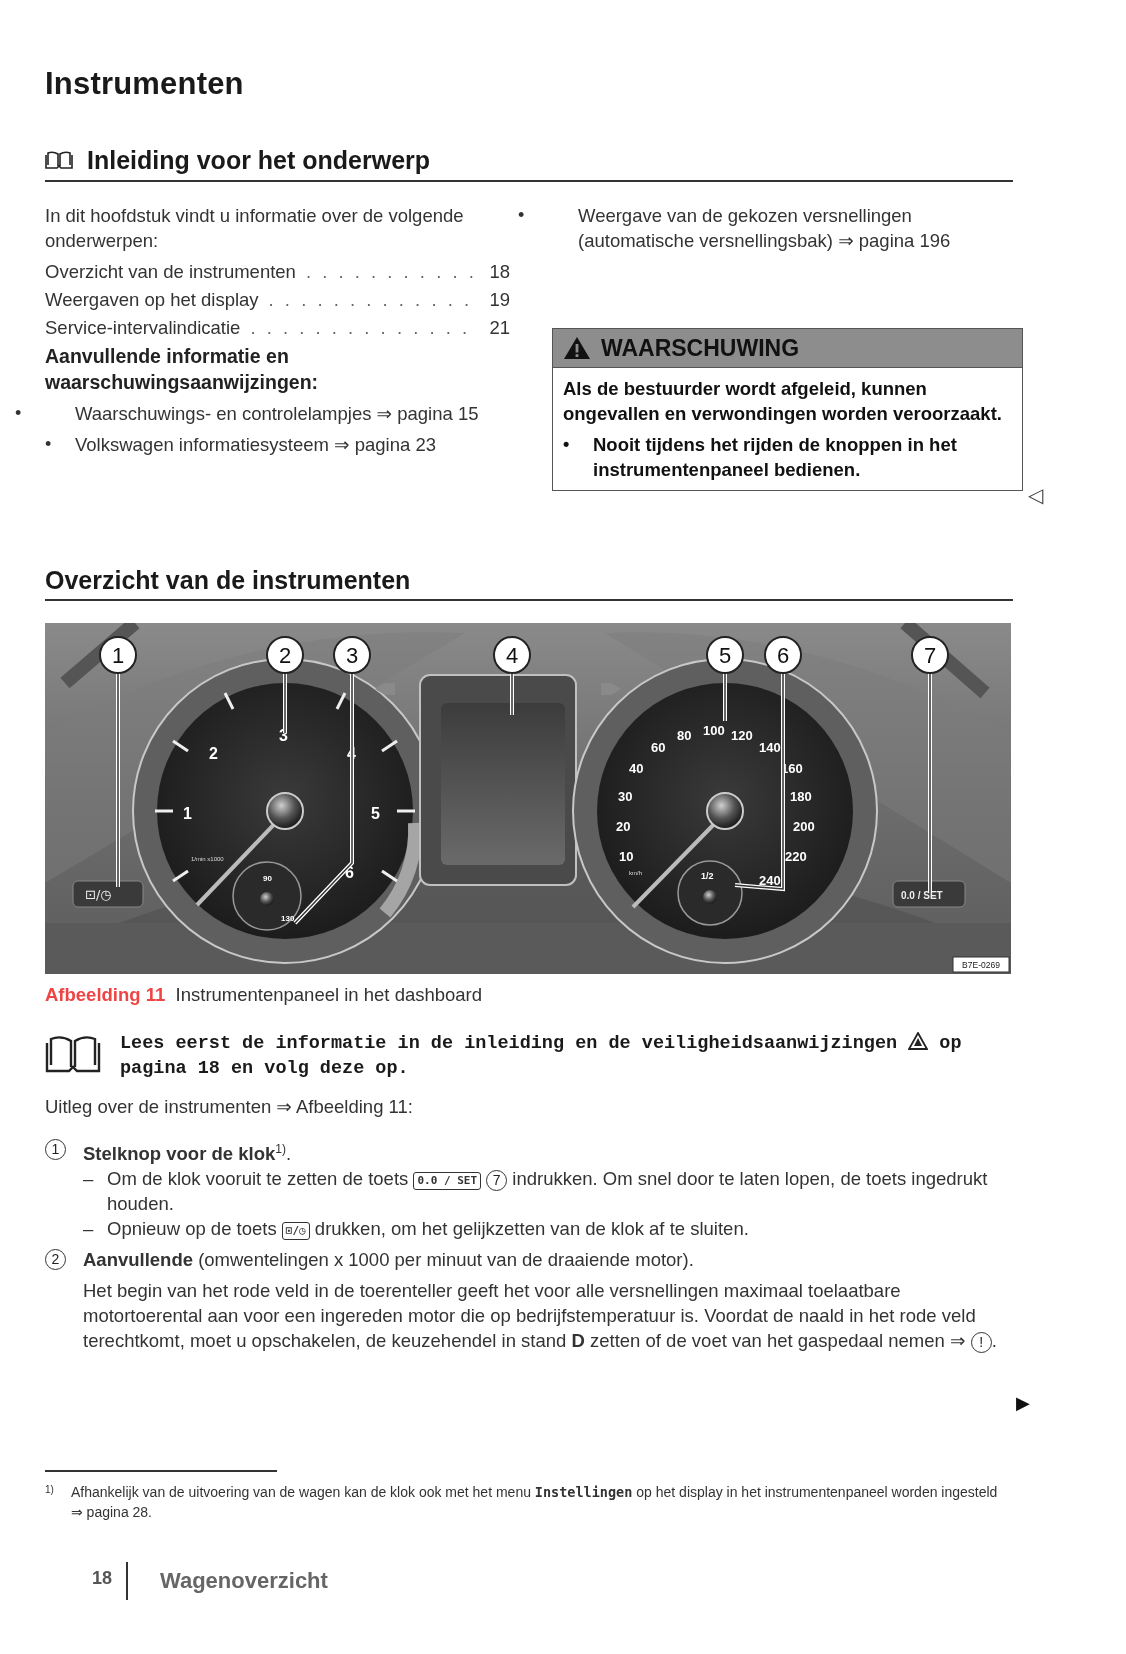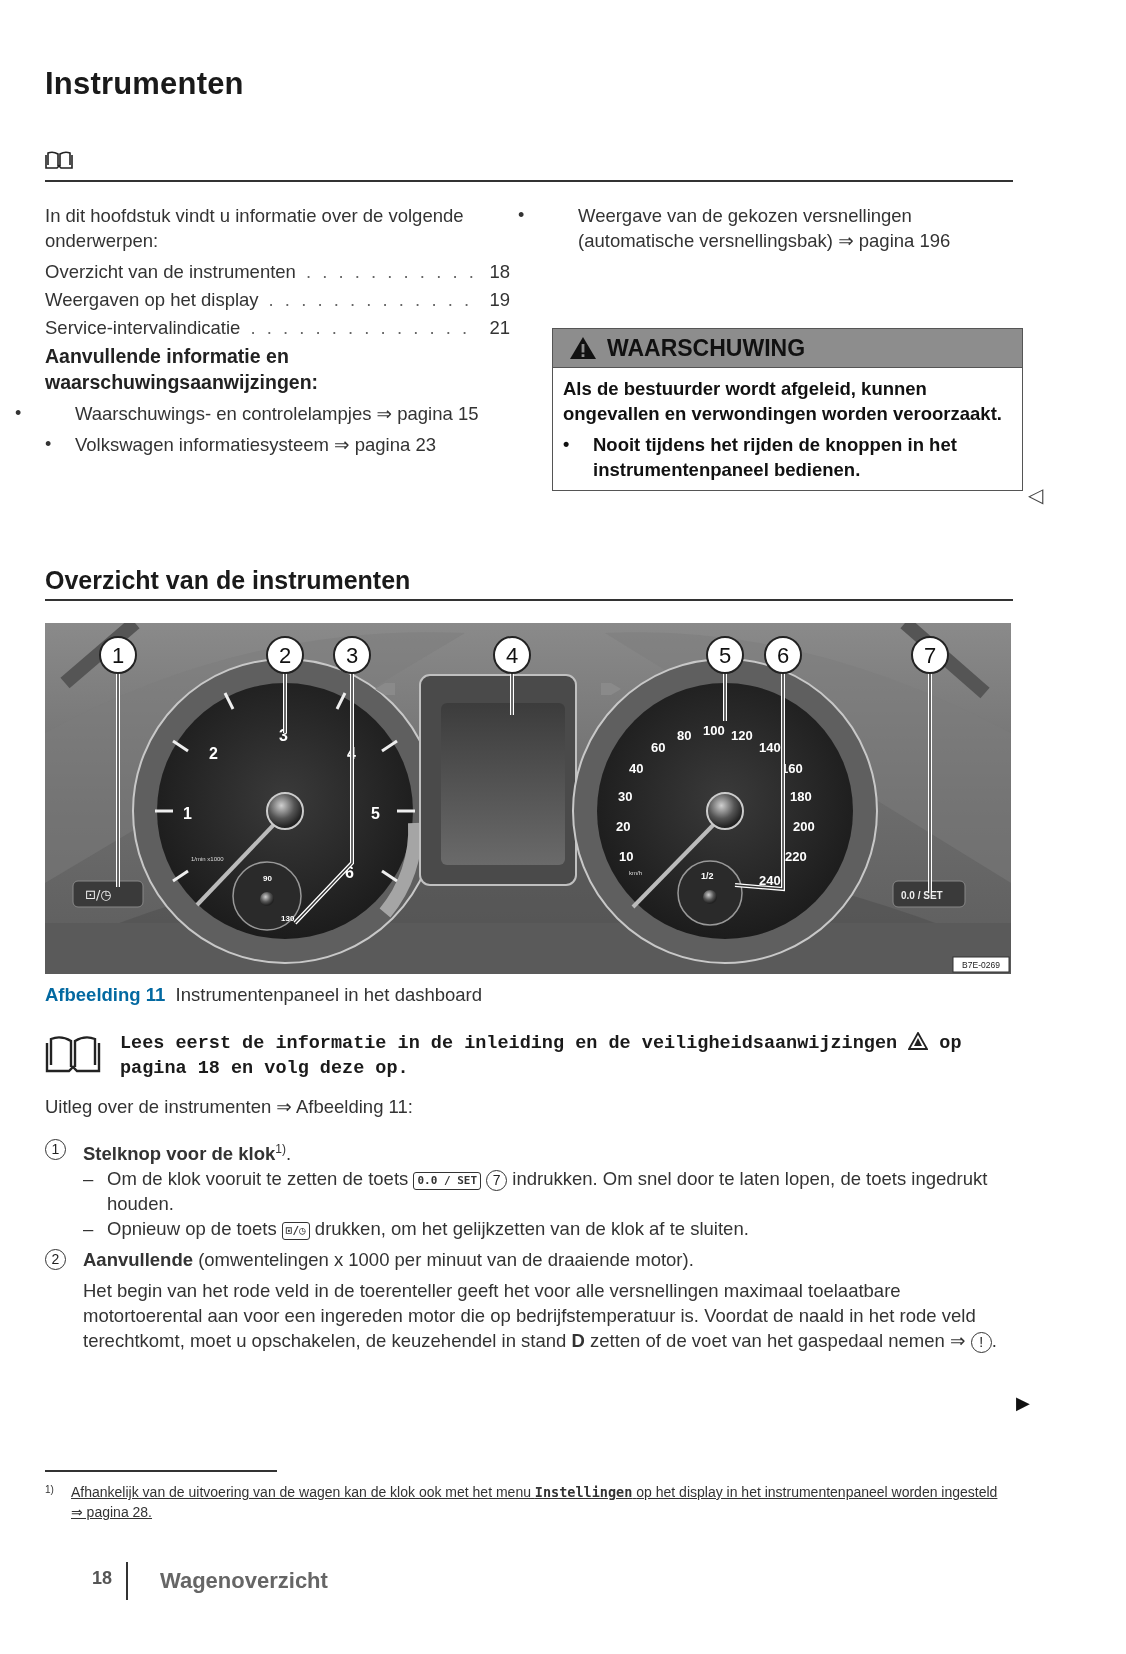--- a/index.html
+++ b/index.html
@@ -13,31 +13,31 @@
   .body { font-size:18.5px; line-height:25px; color:#333; }
   .toc-row { display:flex; align-items:baseline; width:465px; height:28px; }
   .toc-row .t { white-space:nowrap; }
   .toc-row .dots { flex:1; overflow:hidden; white-space:nowrap; color:#666; margin:0 10px; letter-spacing:3px; }
   .toc-row .p { width:22px; text-align:right; }
   .sub { font-weight:bold; font-size:19.5px; line-height:26px; color:#222; }
   .bul { position:relative; padding-left:30px; }
   .bul:before { content:"•"; position:absolute; left:0; top:0; font-size:18px; }
   .bul.nowrap-indent { text-indent:-30px; padding-left:30px; }
   .warn { left:552px; top:328px; width:469px; border:1.5px solid #555; }
-  .warn-head { background:#8d8d8d; height:38px; display:flex; align-items:center; padding-left:16px;
+  .warn-head { background:#8d8d8d; height:38px; display:flex; align-items:center; padding-left:10px;
                font-size:23px; font-weight:bold; color:#111; border-bottom:1px solid #555; }
   .warn-head svg { margin-right:10px; }
   .warn-body { padding:8px 10px 8px 10px; font-weight:bold; font-size:18.5px; line-height:25px; color:#111; }
   .warn-body p { margin:0 0 6px 0; }
   .end-mark { font-size:20px; color:#444; }
   .h3 { left:45px; top:566px; font-size:25px; font-weight:bold; color:#1a1a1a; }
   .panel { left:45px; top:623px; width:966px; height:351px; overflow:hidden;
            background:linear-gradient(180deg,#8a8a8a 0%,#6b6b6b 55%,#5c5c5c 100%); }
   .caption { left:45px; top:984px; font-size:18.5px; color:#333; }
-  .caption b { color:#0369a1; }
+  .caption b { color:#ef4444; }
   .note { left:45px; top:1031px; width:960px; }
   .note .icon { position:absolute; left:0; top:2px; }
   .note .txt { margin-left:75px; font-size:18.5px; font-weight:bold; line-height:25px; color:#1a1a1a;font-family:Liberation Mono, monospace; }
   .circ { display:inline-block; width:19px; height:19px; border:1.4px solid #333; border-radius:50%;
           font-size:14px; line-height:19px; text-align:center; color:#222; vertical-align:0px; }
   .key { display:inline-block; border:1.4px solid #333; border-radius:3px; font-size:11px; line-height:16px;
          padding:0 3px; vertical-align:1px; font-family:"DejaVu Sans Mono", monospace; font-weight:bold; }
   .item { position:relative; padding-left:38px; }
   .item .num { position:absolute; left:0; top:2px; }
   .dash { position:relative; padding-left:62px; }
@@ -46,21 +46,21 @@
   .mono { font-family:"DejaVu Sans Mono", monospace; font-weight:bold; font-size:13.5px; }
 </style>
 </head>
 <body>
 
 <div class="abs h1">Instrumenten</div>
 
 <div class="abs h2">
   <svg class="book" viewBox="0 0 28 20" width="28" height="20">
     <path d="M1 5 L1 18 L12 18 L14 16 L16 18 L27 18 L27 5 M3 15 L3 3 Q8 1 13 4 L13 16 M15 16 L15 4 Q20 1 25 3 L25 15" fill="none" stroke="#222" stroke-width="1.6"></path>
-  </svg>
+  </svg><span>Inleiding voor het onderwerp</span>
 </div>
 <div class="abs rule" style="left:45px; top:180px; width:968px;"></div>
 
 <div class="abs body" style="left:45px; top:203px; width:470px;">
   <div>In dit hoofdstuk vindt u informatie over de volgende onderwerpen:</div>
   <div style="margin-top:6px;">
     <div class="toc-row">
       <span class="t">Overzicht van de instrumenten</span>
       <span class="dots">. . . . . . . . . . . . . . . . . . . . . . . . .</span>
       <span class="p">18</span>
@@ -309,21 +309,21 @@
     <b>D</b>
     <span>zetten of de voet van het gaspedaal nemen ⇒</span>
     <span class="circ">!</span>.
   </div>
 </div>
 <div class="abs" style="left:1016px; top:1392px; font-size:18px; color:#111;">▶</div>
 
 <div class="abs" style="left:45px; top:1470px; width:232px; height:1.5px; background:#333;"></div>
 <div class="abs foot" style="left:45px; top:1482px; width:965px;">
   <sup style="font-size:10px; position:absolute; left:0; top:-2px;">1)</sup>
-  <div style="padding-left:26px;text-decoration:underline;">
+  <div style="padding-left:26px;">
     <span>Afhankelijk van de uitvoering van de wagen kan de klok ook met het menu</span>
     <span class="mono">Instellingen</span>
     <span>op het display in het instrumentenpaneel worden ingesteld ⇒ pagina 28.</span>
   </div>
 </div>
 
 <div class="abs" style="left:92px; top:1568px; font-size:18px; color:#555; font-weight:bold;">18</div>
 <div class="abs" style="left:126px; top:1562px; width:1.5px; height:38px; background:#333;"></div>
 <div class="abs" style="left:160px; top:1568px; font-size:22px; color:#666; font-weight:bold;">Wagenoverzicht</div>
 

